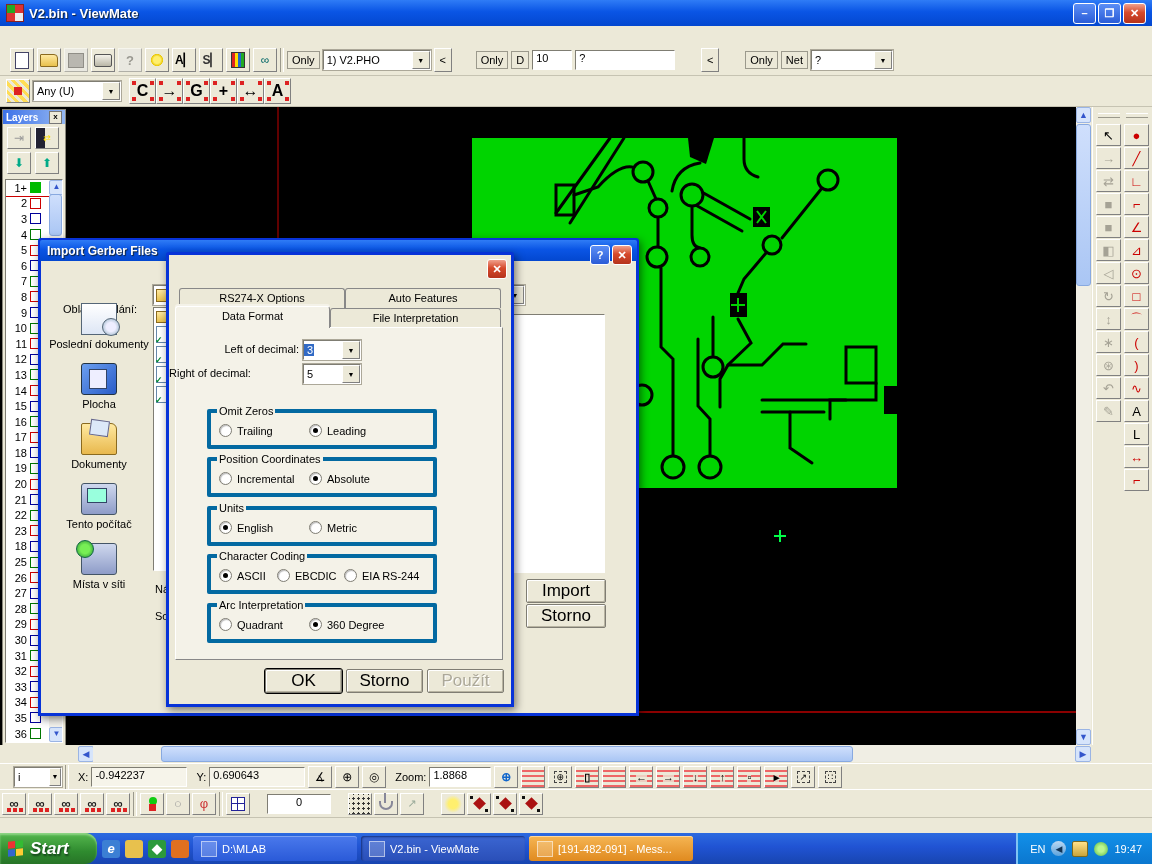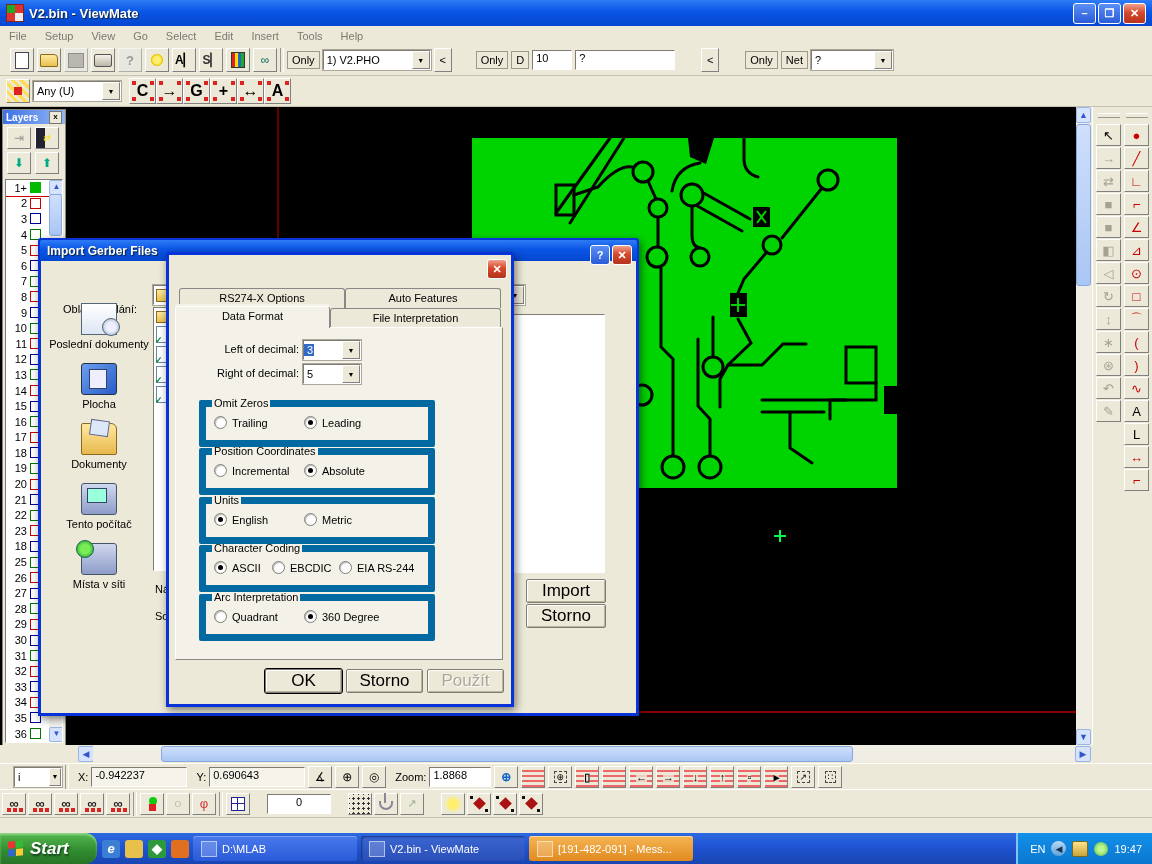--- a/index.html
+++ b/index.html
@@ -56,21 +56,21 @@
   .sarrow{width:13px;height:13px;background:#d6e4fb;border:1px solid #9ab4e4;color:#35c;font-size:8px;text-align:center;line-height:12px;border-radius:2px;}
   
   .dlg{background:#ece9d8;border:3px solid #0733d8;border-radius:3px 3px 0 0;box-shadow:2px 3px 8px rgba(0,0,0,.5);}
   .dlg .dtitle{height:21px;margin:-1px;background:linear-gradient(#2f7cf6,#0a55e5 45%,#0347cf);border-radius:2px 2px 0 0;display:flex;align-items:center;color:#fff;font-weight:bold;font-size:12px;padding-left:7px;text-shadow:1px 1px 1px #123;}
   .dbtn{width:18px;height:18px;border-radius:3px;border:1px solid #fff;color:#fff;font-weight:bold;font-size:11px;display:flex;align-items:center;justify-content:center;position:absolute;top:4px;}
   .dbtn.q{background:linear-gradient(#5b8ef5,#2a5cd7);}
   .dbtn.x{background:linear-gradient(#f0a08c,#d6492b 45%,#b5331c);}
   .push{background:#ece9d8;border:1px solid #7f7d73;border-radius:2px;box-shadow:inset 1px 1px 0 #fff, inset -1px -1px 0 #b8b4a2;text-align:center;font-size:17px;display:flex;align-items:center;justify-content:center;}
   .push.default{outline:1px solid #000;}
   .push.dis{color:#aca899;text-shadow:1px 1px 0 #fff;}
-  fieldset.grp{position:absolute;border:7px solid #0369a1;border-radius:2px;margin:4px;padding:0;}
+  fieldset.grp{position:absolute;border:4px solid #0369a1;border-radius:2px;margin:12px;padding:0;}
   fieldset.grp legend{font-size:11px;padding:0 2px;margin-left:6px;}
   .radio{display:flex;align-items:center;gap:5px;position:absolute;}
   .rdot{width:11px;height:11px;border-radius:50%;background:#fff;border:1px solid #7f7d73;box-shadow:inset 1px 1px 1px #bbb;position:relative;}
   .rdot.on::after{content:"";position:absolute;left:3px;top:3px;width:5px;height:5px;border-radius:50%;background:#000;}
   .tab{position:absolute;height:20px;box-sizing:border-box;background:#ece9d8;border:1px solid #888;border-bottom:none;border-radius:3px 3px 0 0;text-align:center;line-height:19px;font-size:11px;}
   .tab.active{background:#f4f2e8;border-color:#fff #888 transparent #fff;z-index:3;box-shadow:0 -2px 0 #f4f2e8;}
   
   .place{display:flex;flex-direction:column;align-items:center;margin-bottom:13px;}
   .place .lbl{text-align:center;line-height:12px;margin-top:3px;}
   .pic{width:34px;height:30px;position:relative;}
@@ -147,31 +147,20 @@
   <div class="abs" id="titlebar" data-name="app-titlebar">
     <span class="appico" data-name="app-icon"></span>
     <span class="ttl" data-name="window-title">V2.bin - ViewMate</span>
     <span style="margin-left:auto;display:flex;margin-right:6px;">
       <span class="capbtn" data-name="minimize-button">–</span>
       <span class="capbtn" data-name="restore-button">❐</span>
       <span class="capbtn close" data-name="close-button">✕</span>
     </span>
   </div>
 
-  <div class="abs" id="menubar" data-name="menubar">
-      <span class="menu-item" data-name="menu-file">File</span>
-      <span class="menu-item" data-name="menu-setup">Setup</span>
-      <span class="menu-item" data-name="menu-view">View</span>
-      <span class="menu-item" data-name="menu-go">Go</span>
-      <span class="menu-item" data-name="menu-select">Select</span>
-      <span class="menu-item" data-name="menu-edit">Edit</span>
-      <span class="menu-item" data-name="menu-insert">Insert</span>
-      <span class="menu-item" data-name="menu-tools">Tools</span>
-      <span class="menu-item" data-name="menu-help">Help</span>
-    </div>
 
   <div class="abs bar" id="toolbar1" data-name="toolbar-main">
     <span id="fileicons" style="display:flex;gap:3px;align-items:center;">
         <span class="tb" data-name="new-file-icon-button">
           <span class="ic" data-name="new-file-icon"></span>
         </span>
         <span class="tb" data-name="open-file-icon-button">
           <span class="ic" data-name="open-file-icon"></span>
         </span>
         <span class="tb dis" data-name="save-file-icon-button">
@@ -701,21 +690,21 @@
     <div class="tab active" style="left:6px;top:51px;width:155px;height:22px;" data-name="tab-data-format">Data Format</div>
     <div class="tab" style="left:161px;top:53px;width:171px;" data-name="tab-file-interpretation">File Interpretation</div>
 
     <div class="abs" style="left:6px;top:72px;width:328px;height:333px;background:#f4f2e8;border:1px solid;border-color:#fff #888 #888 #fff;box-sizing:border-box;" data-name="tab-page"></div>
 
     <span class="abs" style="left:0;top:88px;width:130px;text-align:right;z-index:7;" data-name="left-of-decimal-label">Left of decimal:</span>
     <span class="combo abs" style="left:134px;top:85px;width:56px;z-index:7;" data-name="left-of-decimal-combo">
       <span class="val" style="background:var(--sel);color:#fff;">3</span>
       <span class="drop">▼</span>
     </span>
-    <span class="abs" style="left:0;top:112px;width:130px;text-align:right;z-index:7;" data-name="right-of-decimal-label">Right of decimal:</span>
+    <span class="abs" style="left:0;top:112px;width:130px;text-align:left;z-index:7;" data-name="right-of-decimal-label">Right of decimal:</span>
     <span class="combo abs" style="left:134px;top:109px;width:56px;z-index:7;" data-name="right-of-decimal-combo">
       <span class="val">5</span>
       <span class="drop">▼</span>
     </span>
 
     <div id="ggroups" data-name="gerber-option-groups">
         <fieldset class="grp" data-name="group-omit-zeros" style="left: 26px; top: 138px; width: 222px; height: 36px; z-index: 7;">
           <legend data-name="group-title">Omit Zeros</legend>
           <span class="radio" data-name="radio-trailing" style="left: 8px; top: 7px;">
             <span class="rdot" data-name="radio-dot"></span>

